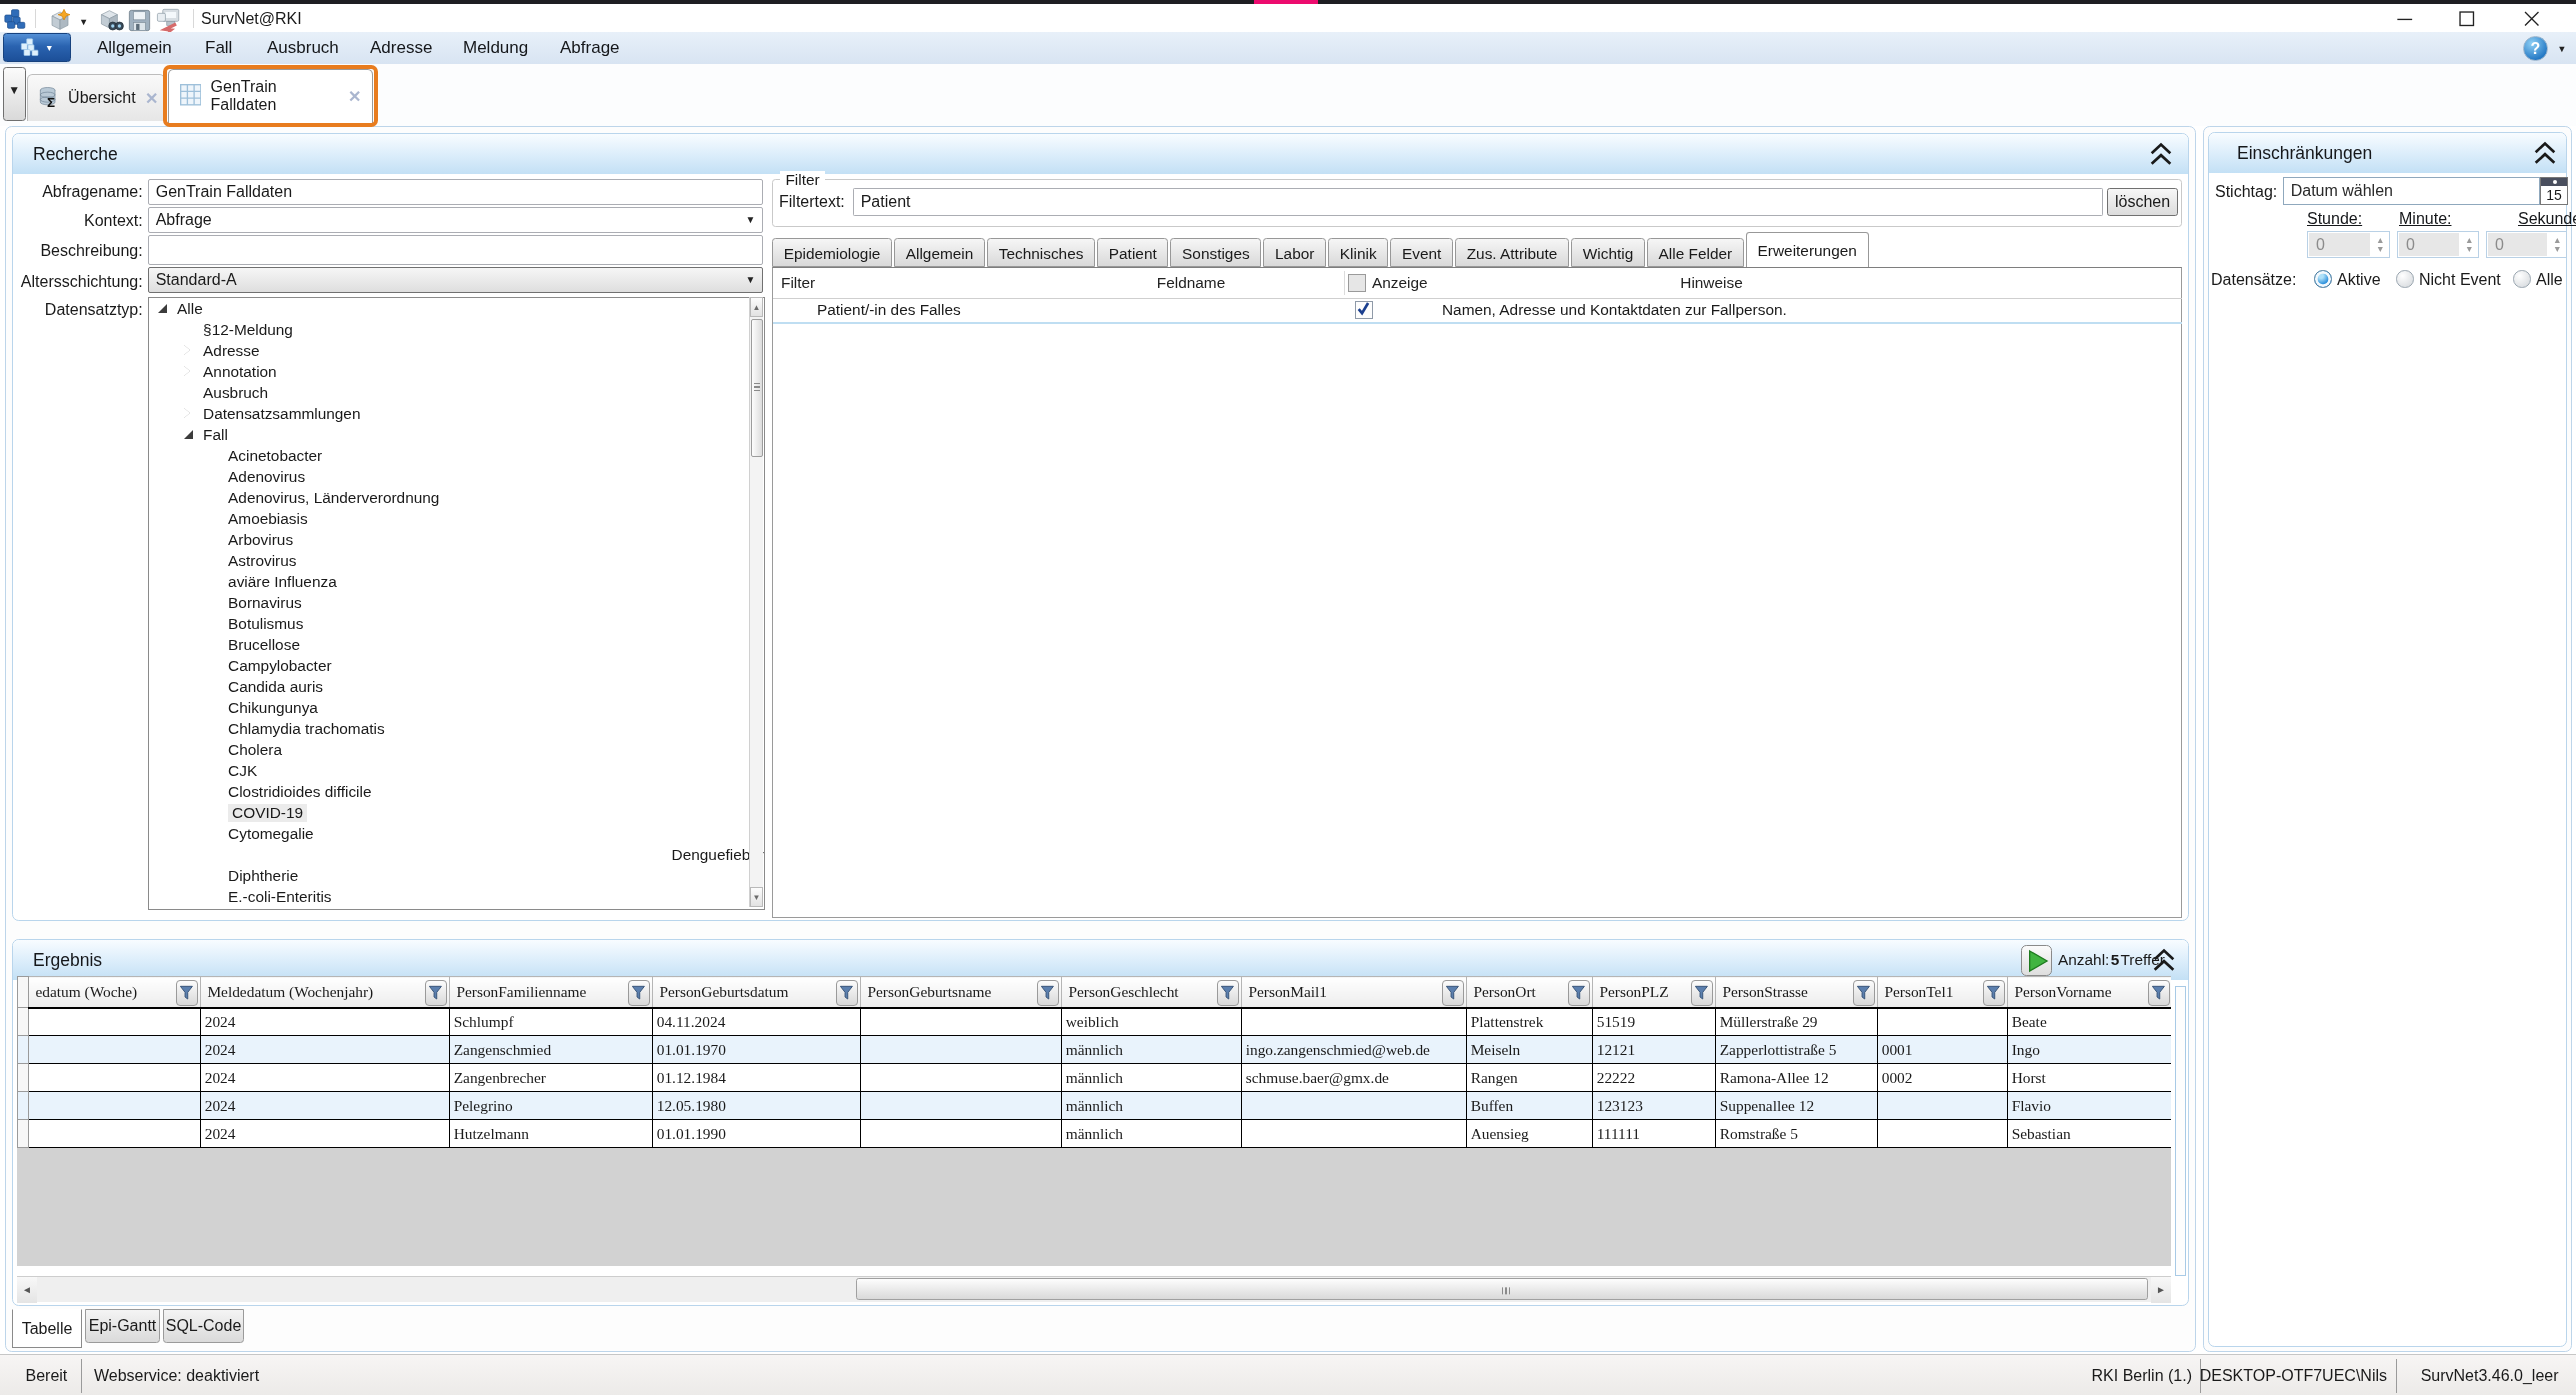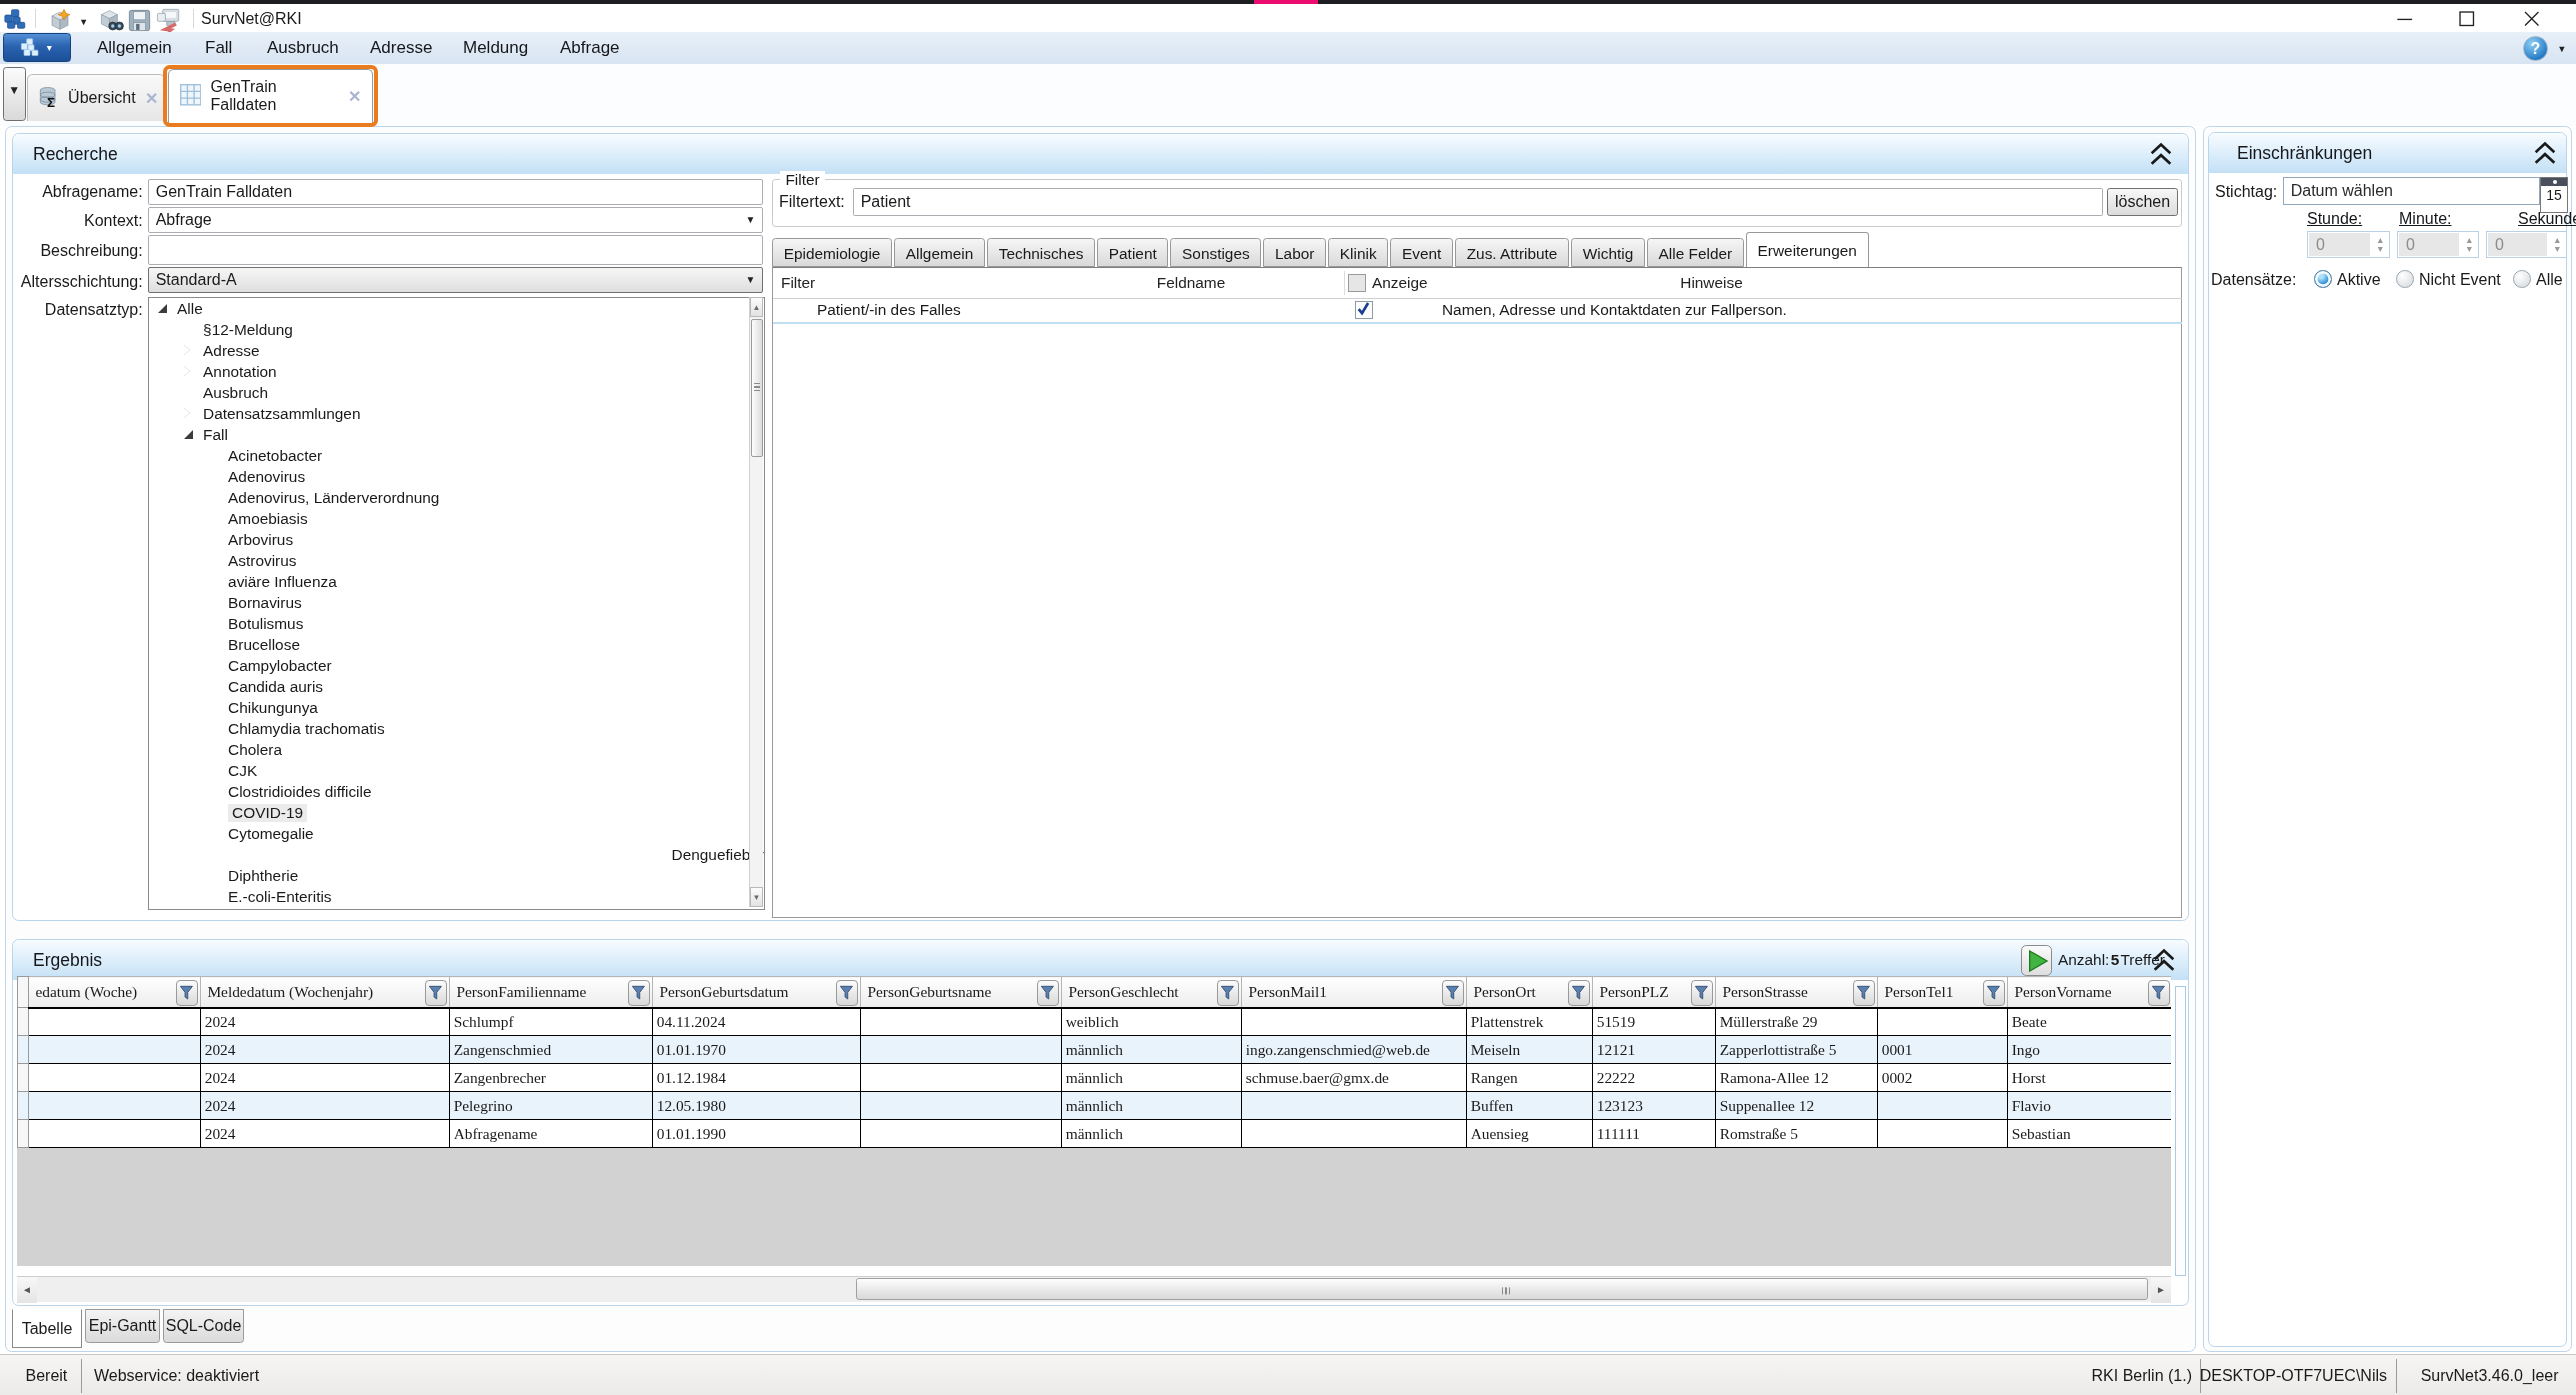--- a/index.html
+++ b/index.html
@@ -635,21 +635,21 @@
             <td>Buffen</td>
             <td>123123</td>
             <td>Suppenallee 12</td>
             <td></td>
             <td>Flavio</td>
           </tr>
           <tr>
             <td class="sel"></td>
             <td></td>
             <td>2024</td>
-            <td>Abfragename</td>
+            <td>Hutzelmann</td>
             <td>01.01.1990</td>
             <td></td>
             <td>männlich</td>
             <td></td>
             <td>Auensieg</td>
             <td>111111</td>
             <td>Romstraße 5</td>
             <td></td>
             <td>Sebastian</td>
           </tr>
@@ -683,21 +683,21 @@
     <svg class="chev" style="right:9.4px;" viewBox="0 0 36 40" width="24" height="27">
         <path d="M4 18 L18 5 L32 18 M4 34 L18 21 L32 34" fill="none" stroke="#1a1a1a" stroke-width="4"></path>
       </svg>
   </div>
 </div>
 
 <div class="abs nosel" style="left:2215px;top:183px;font-size:16px;">Stichtag:</div>
 <div class="abs" style="left:2283px;top:177px;width:257px;height:28px;border:0.7px solid #8fa8bd;box-sizing:border-box;background:#fff;font-size:16px;color:#2a2a2a;display:flex;align-items:center;padding-left:6.7px;">
     <span>Datum wählen</span>
   </div>
-<div class="abs" style="left:2540px;top:177px;width:28px;height:36px;border:0.7px solid #777;box-sizing:border-box;background:#fff;">
+<div class="abs" style="left:2540px;top:177px;width:28px;height:28px;border:0.7px solid #777;box-sizing:border-box;background:#fff;">
   <div style="height:8px;background:#4a4f5e;position:relative;">
       <div style="position:absolute;left:12px;top:2px;width:4px;height:4px;border-radius:50%;background:#fff;"></div>
     </div>
   <div style="text-align:center;font-size:14px;line-height:18px;">15</div>
 </div>
 
 <span class="ulabel" style="left:2307px;top:210px;">Stunde:</span>
 <span class="ulabel" style="left:2399px;top:210px;">Minute:</span>
 <span class="ulabel" style="left:2486px;top:210px;margin-left:32px;">Sekunde:</span>
 

